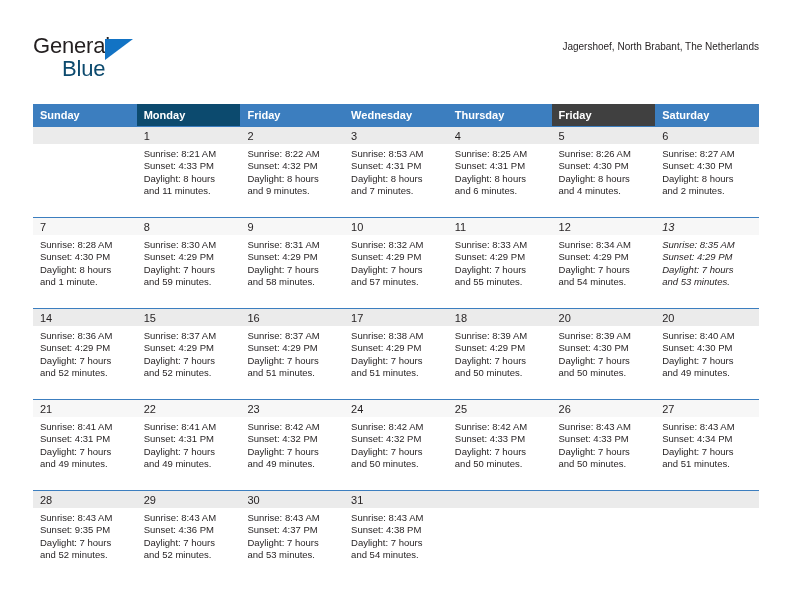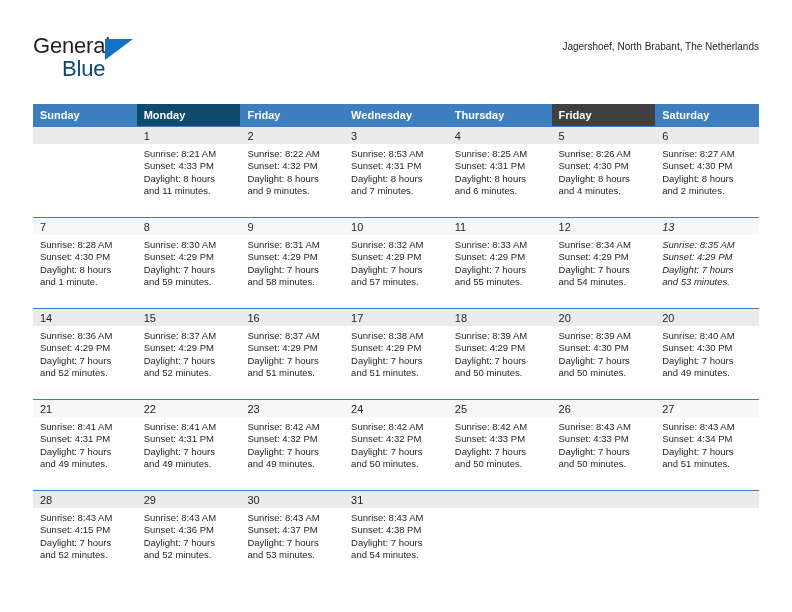--- a/index.html
+++ b/index.html
@@ -491,21 +491,21 @@
               </div>
             </div>
           </td>
         </tr>
         <tr class="week-row">
           <td style="border-top-color: rgb(60, 126, 191);">
             <div class="cell shaded">
               <div class="daynum-bar">28</div>
               <div class="cell-body">
                 <div>Sunrise: 8:43 AM</div>
-                <div>Sunset: 4:15 PM</div>
+                <div>Sunset: 9:35 PM</div>
                 <div>Daylight: 7 hours</div>
                 <div>and 52 minutes.</div>
               </div>
             </div>
           </td>
           <td style="border-top-color: rgb(60, 126, 191);">
             <div class="cell shaded">
               <div class="daynum-bar">29</div>
               <div class="cell-body">
                 <div>Sunrise: 8:43 AM</div>

